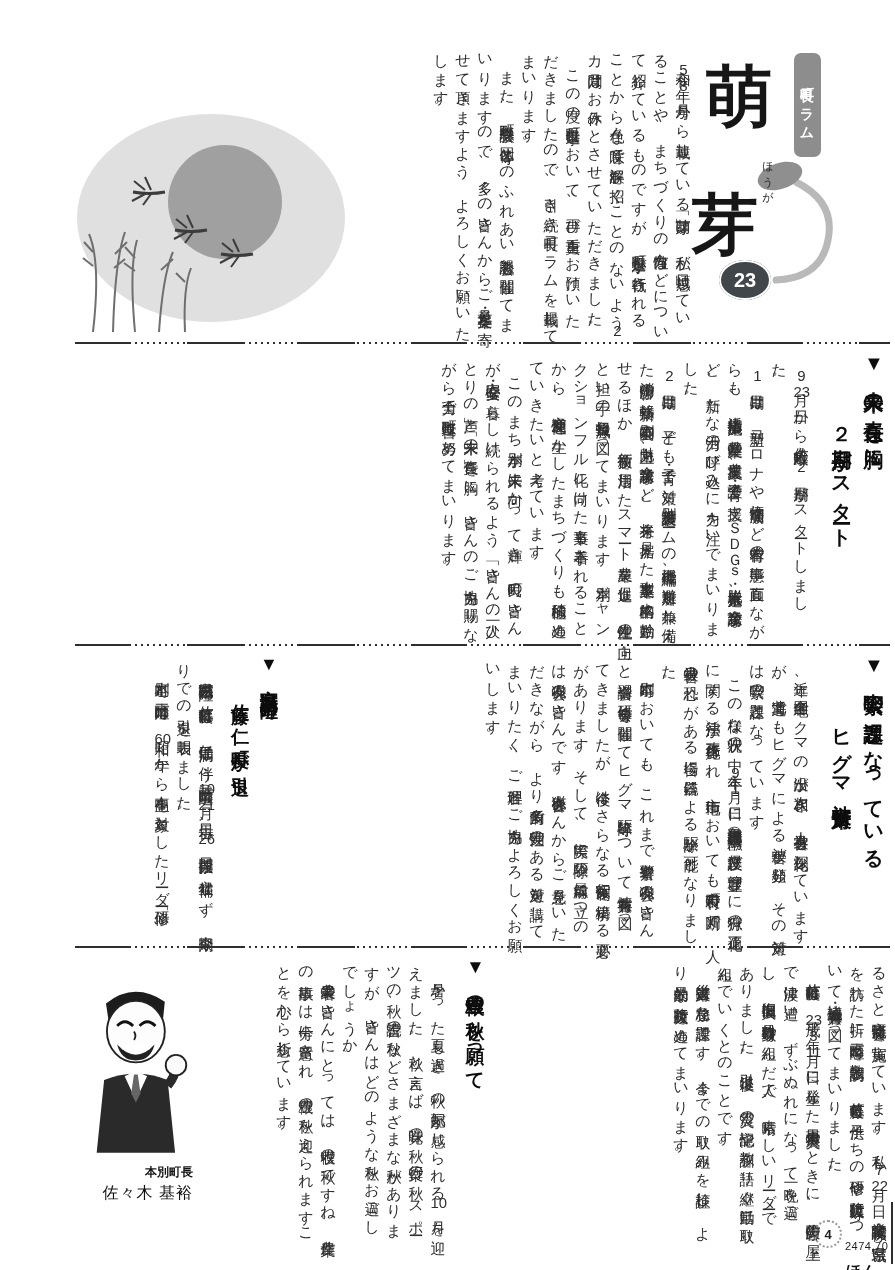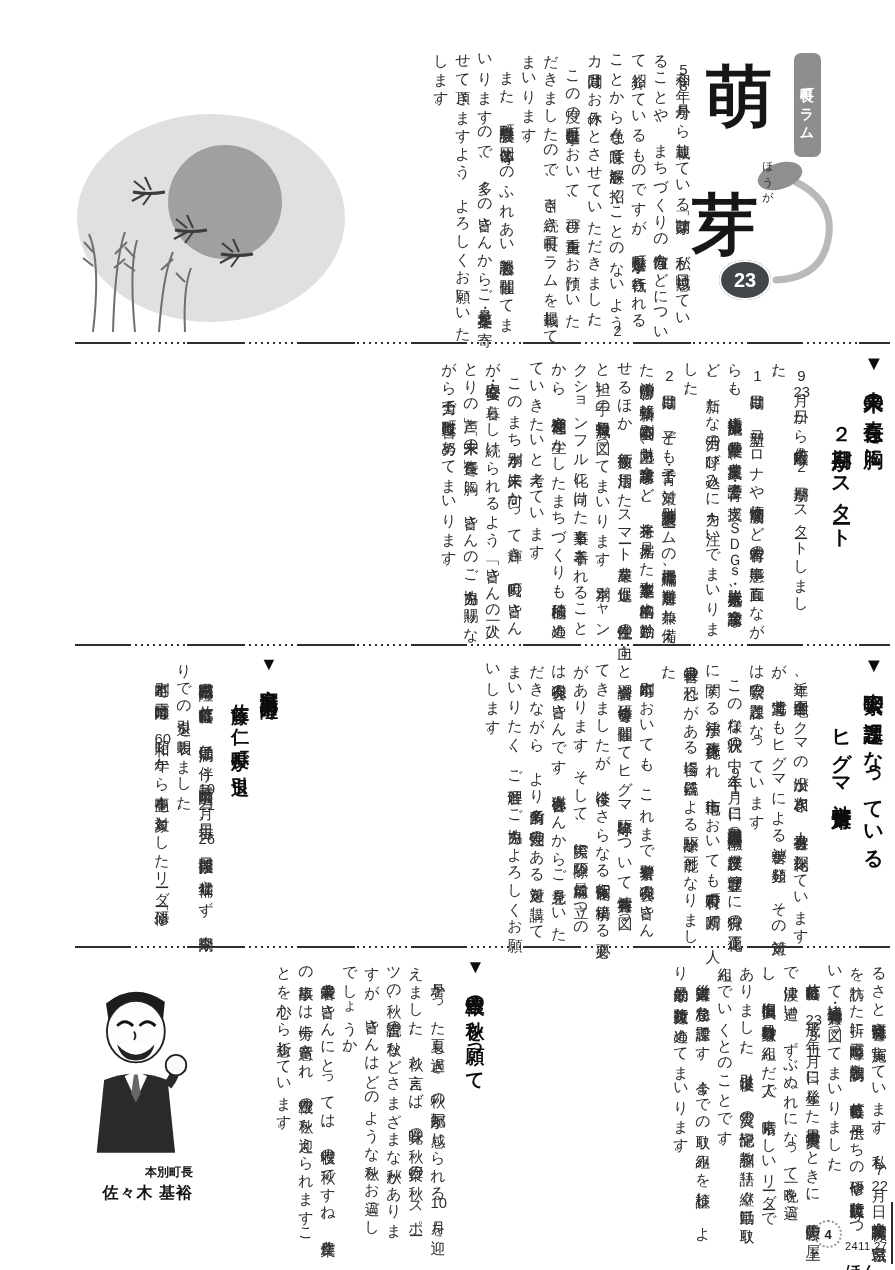--- a/index.html
+++ b/index.html
@@ -56,21 +56,21 @@
   .art-a{position:absolute;right:0;top:0;width:612px;height:100%;}
   .art-b{position:absolute;left:0;top:0;width:208px;height:100%;}
   .cont-b{position:absolute;right:0;top:0;width:408px;height:100%;}
   .art-c{position:absolute;left:124px;top:0;width:292px;height:100%;}
   .art-c .headline{font-size:19px;margin-left:10px;}
   .art-b .headline{font-size:18px;margin-left:8px;line-height:29px;}
   
   .cartoon{position:absolute;left:0;top:18px;width:118px;height:264px;text-align:right;}
   .cartoon svg{display:block;margin:0 auto;}
   .sig-title{display:block;font-size:12px;font-weight:700;color:#111;margin-top:4px;}
-  .sig-name{display:block;font-size:16px;font-weight:700;color:#111;margin-top:2px;letter-spacing:1px;}
+  .sig-name{display:block;font-size:16px;font-weight:400;color:#111;margin-top:2px;letter-spacing:1px;}
   
   .page-num{
     position:absolute;left:814px;top:1220px;width:24px;height:24px;border:2px dotted #9a9a9a;
     border-radius:50%;display:flex;align-items:center;justify-content:center;
     font-size:13px;font-weight:700;color:#222;
   }
   .pub-name{position:absolute;left:846px;top:1262px;font-size:15px;font-weight:900;color:#111;letter-spacing:1px;}
   .pub-date{position:absolute;left:845px;top:1240px;font-size:11px;color:#222;letter-spacing:0.5px;}
   .footer-rule{position:absolute;left:891px;top:1202px;width:2px;height:62px;background:#2e2e2e;}
 </style>
@@ -199,16 +199,16 @@
         <path d="M42 74 q20 22 40 0 q-4 17 -20 17 q-16 0 -20 -17 Z" fill="#222"></path>
         <rect x="47" y="74" width="30" height="5" fill="#fff"></rect>
       </svg>
       <span class="sig-title">本別町長</span>
       <span class="sig-name">佐々木 基裕</span>
     </div>
   </section>
 
   <div class="page-num">4</div>
   <div class="pub-name">ほんべつ</div>
-  <div class="pub-date">2411.27</div>
+  <div class="pub-date">2474.70</div>
   <div class="footer-rule"></div>
 
 </div>
 
 </body></html>

